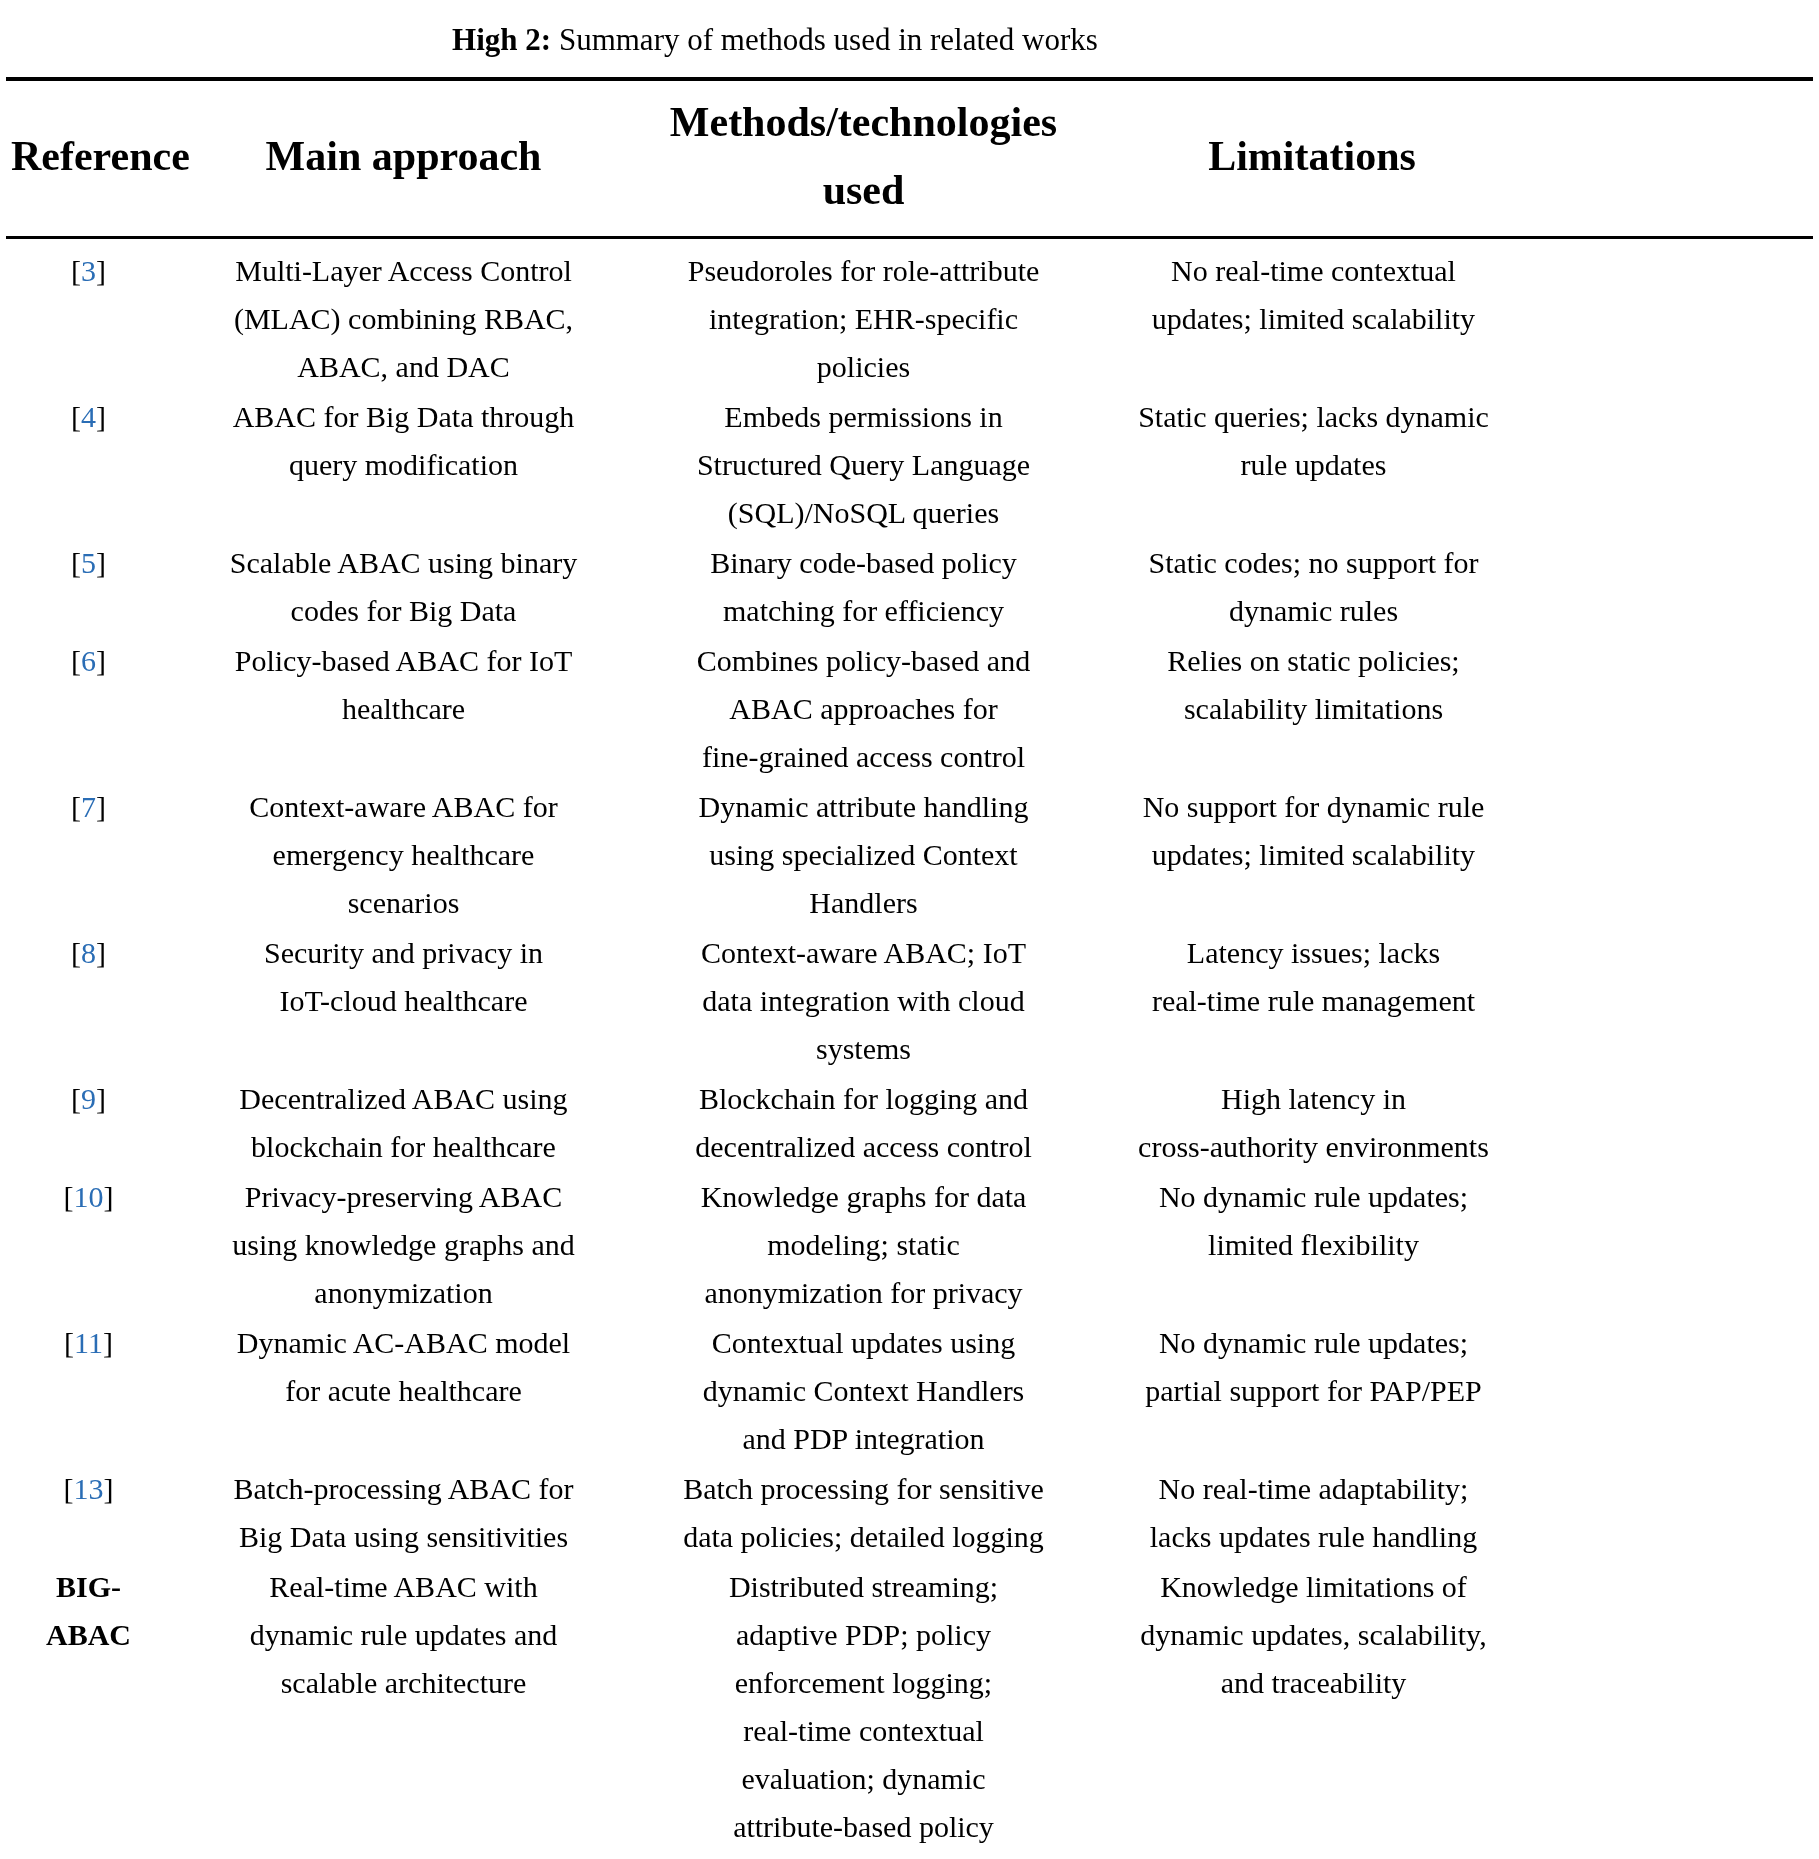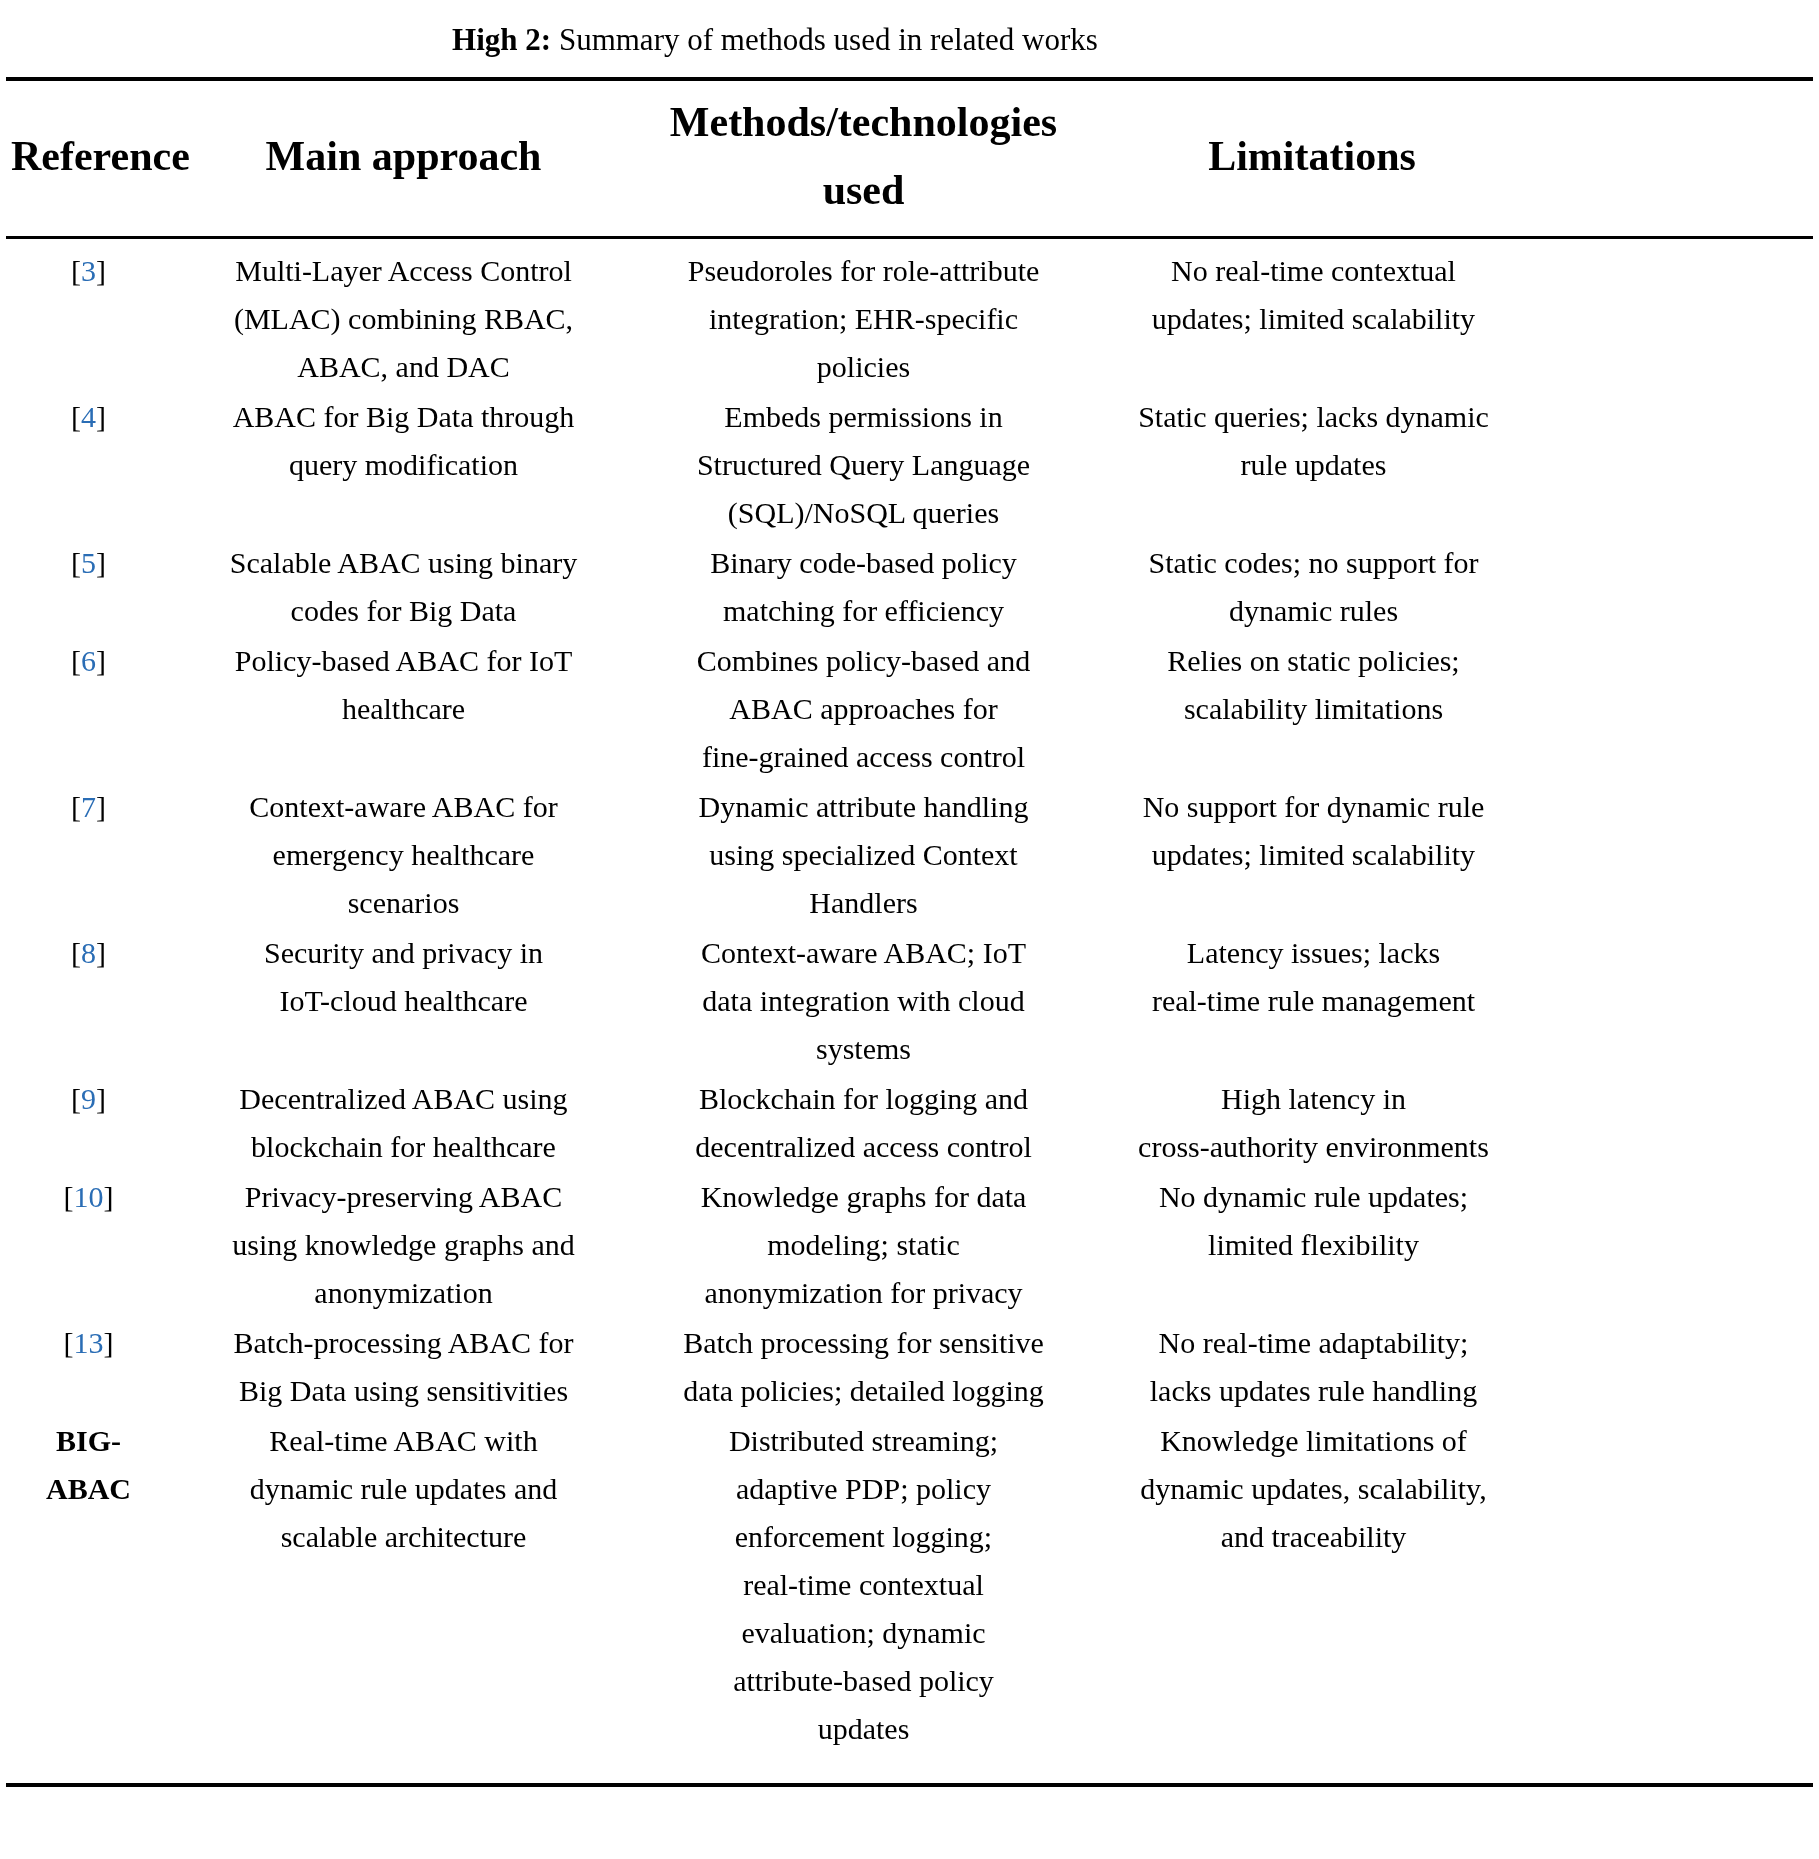--- a/index.html
+++ b/index.html
@@ -168,20 +168,30 @@
           <td class="col-approach">Privacy-preserving ABAC
 using knowledge graphs and
 anonymization</td>
           <td class="col-methods">Knowledge graphs for data
 modeling; static
 anonymization for privacy</td>
           <td class="col-lim">No dynamic rule updates;
 limited flexibility</td>
         </tr>
         <tr>
+          <td class="col-ref"><span>[</span><a class="cite-link">11</a><span>]</span></td>
+          <td class="col-approach">Dynamic AC-ABAC model
+for acute healthcare</td>
+          <td class="col-methods">Contextual updates using
+dynamic Context Handlers
+and PDP integration</td>
+          <td class="col-lim">No dynamic rule updates;
+partial support for PAP/PEP</td>
+        </tr>
+        <tr>
           <td class="col-ref"><span>[</span><a class="cite-link">13</a><span>]</span></td>
           <td class="col-approach">Batch-processing ABAC for
 Big Data using sensitivities</td>
           <td class="col-methods">Batch processing for sensitive
 data policies; detailed logging</td>
           <td class="col-lim">No real-time adaptability;
 lacks updates rule handling</td>
         </tr>
         <tr>
           <td class="col-ref"><span class="ref-strong">BIG-ABAC</span></td>

